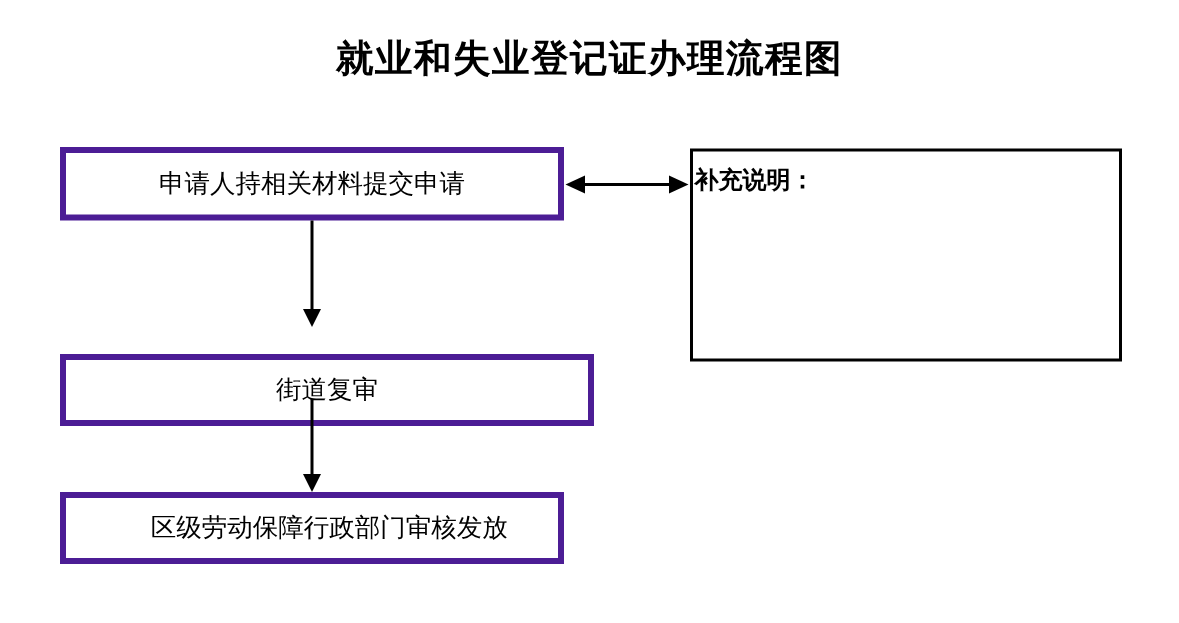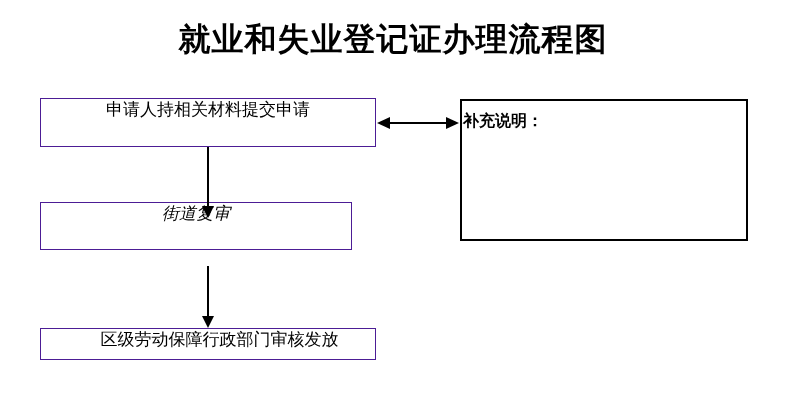--- a/index.html
+++ b/index.html
@@ -15,40 +15,40 @@
     font-family: "Liberation Sans", sans-serif;
     color: #000000;
     overflow: hidden;
   }
   .diagram-title {
     position: absolute;
     left: 0;
     top: 22px;
     width: 786px;
     text-align: center;
-    font-size: 32px;
+    font-size: 25px;
     font-weight: bold;
     letter-spacing: 1px;
     line-height: 34px;
   }
   .flow-box {
     position: absolute;
     box-sizing: border-box;
-    border: 1px solid #4c1d95;
+    border: 4px solid #4c1d95;
     background: #ffffff;
     display: flex;
-    align-items: flex-start;
+    align-items: center;
     justify-content: center;
     font-size: 17px;
     line-height: 22px;
     text-align: center;
   }
   .flow-box.step-1 { left: 40px;  top: 98px;  width: 336px; height: 49px; }
-  .flow-box.step-2 { left: 40px;  top: 202px; width: 312px; height: 48px; font-style: italic; }
-  .flow-box.step-3 { left: 40px;  top: 328px; width: 336px; height: 32px; padding-left: 23px; }
+  .flow-box.step-2 { left: 40px;  top: 236px; width: 356px; height: 48px; }
+  .flow-box.step-3 { left: 40px;  top: 328px; width: 336px; height: 48px; padding-left: 23px; }
   .note-box {
     position: absolute;
     left: 460px;
     top: 99px;
     width: 288px;
     height: 142px;
     box-sizing: border-box;
     border: 2px solid #000000;
     background: #ffffff;
     padding: 8px 10px 6px 1px;

